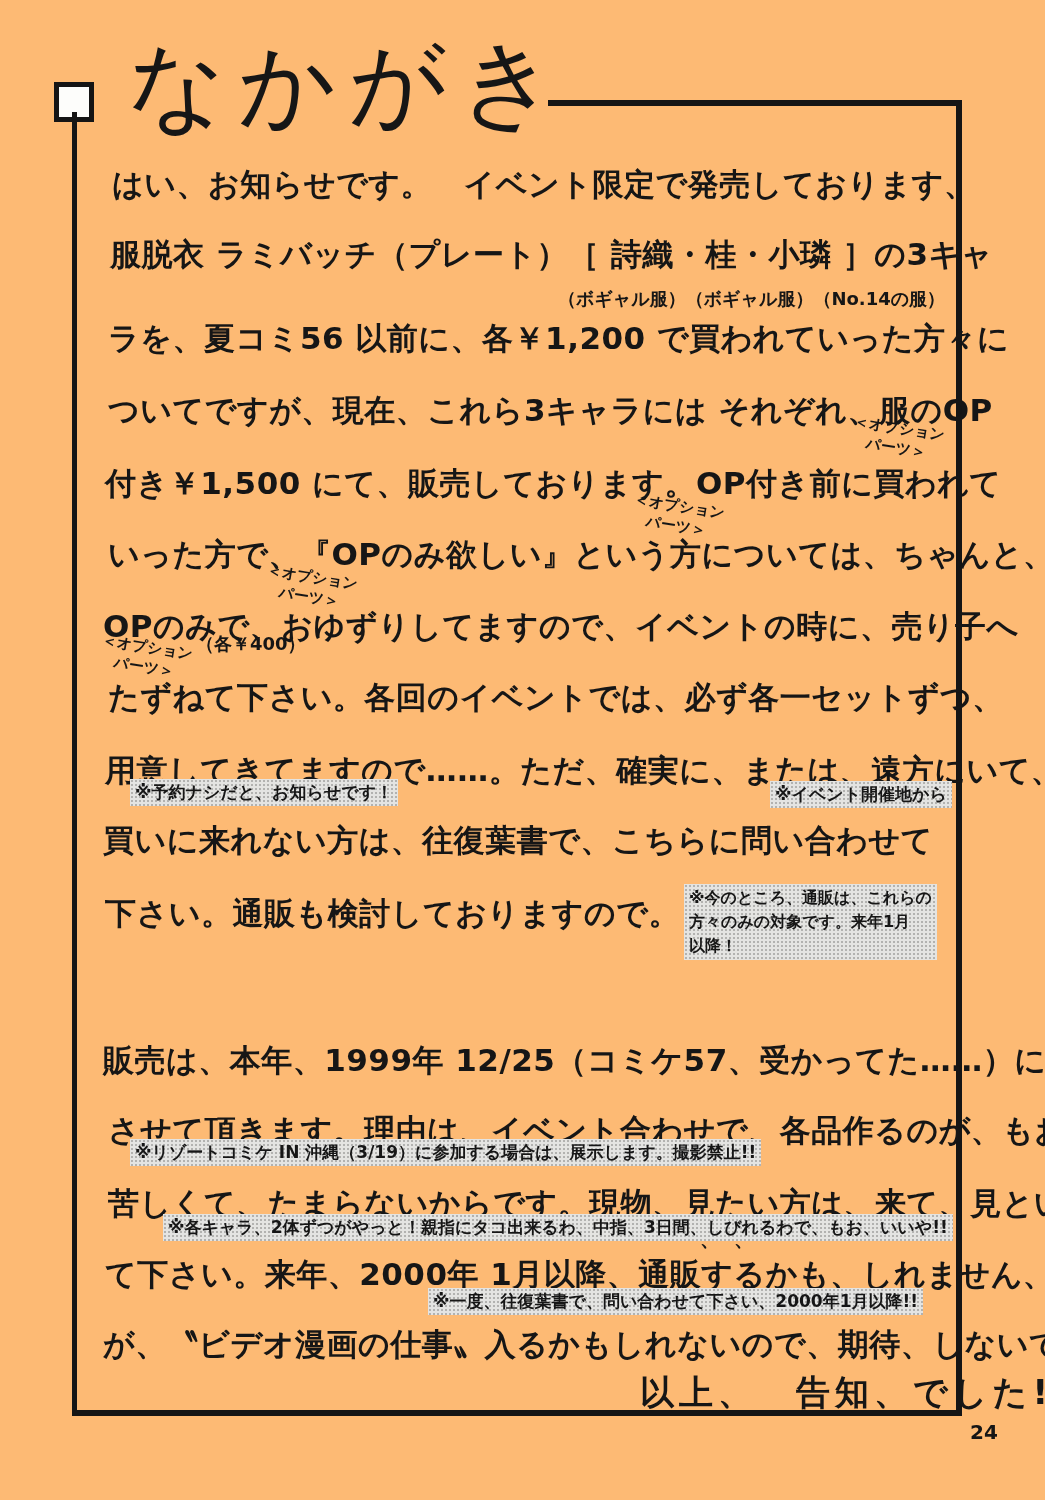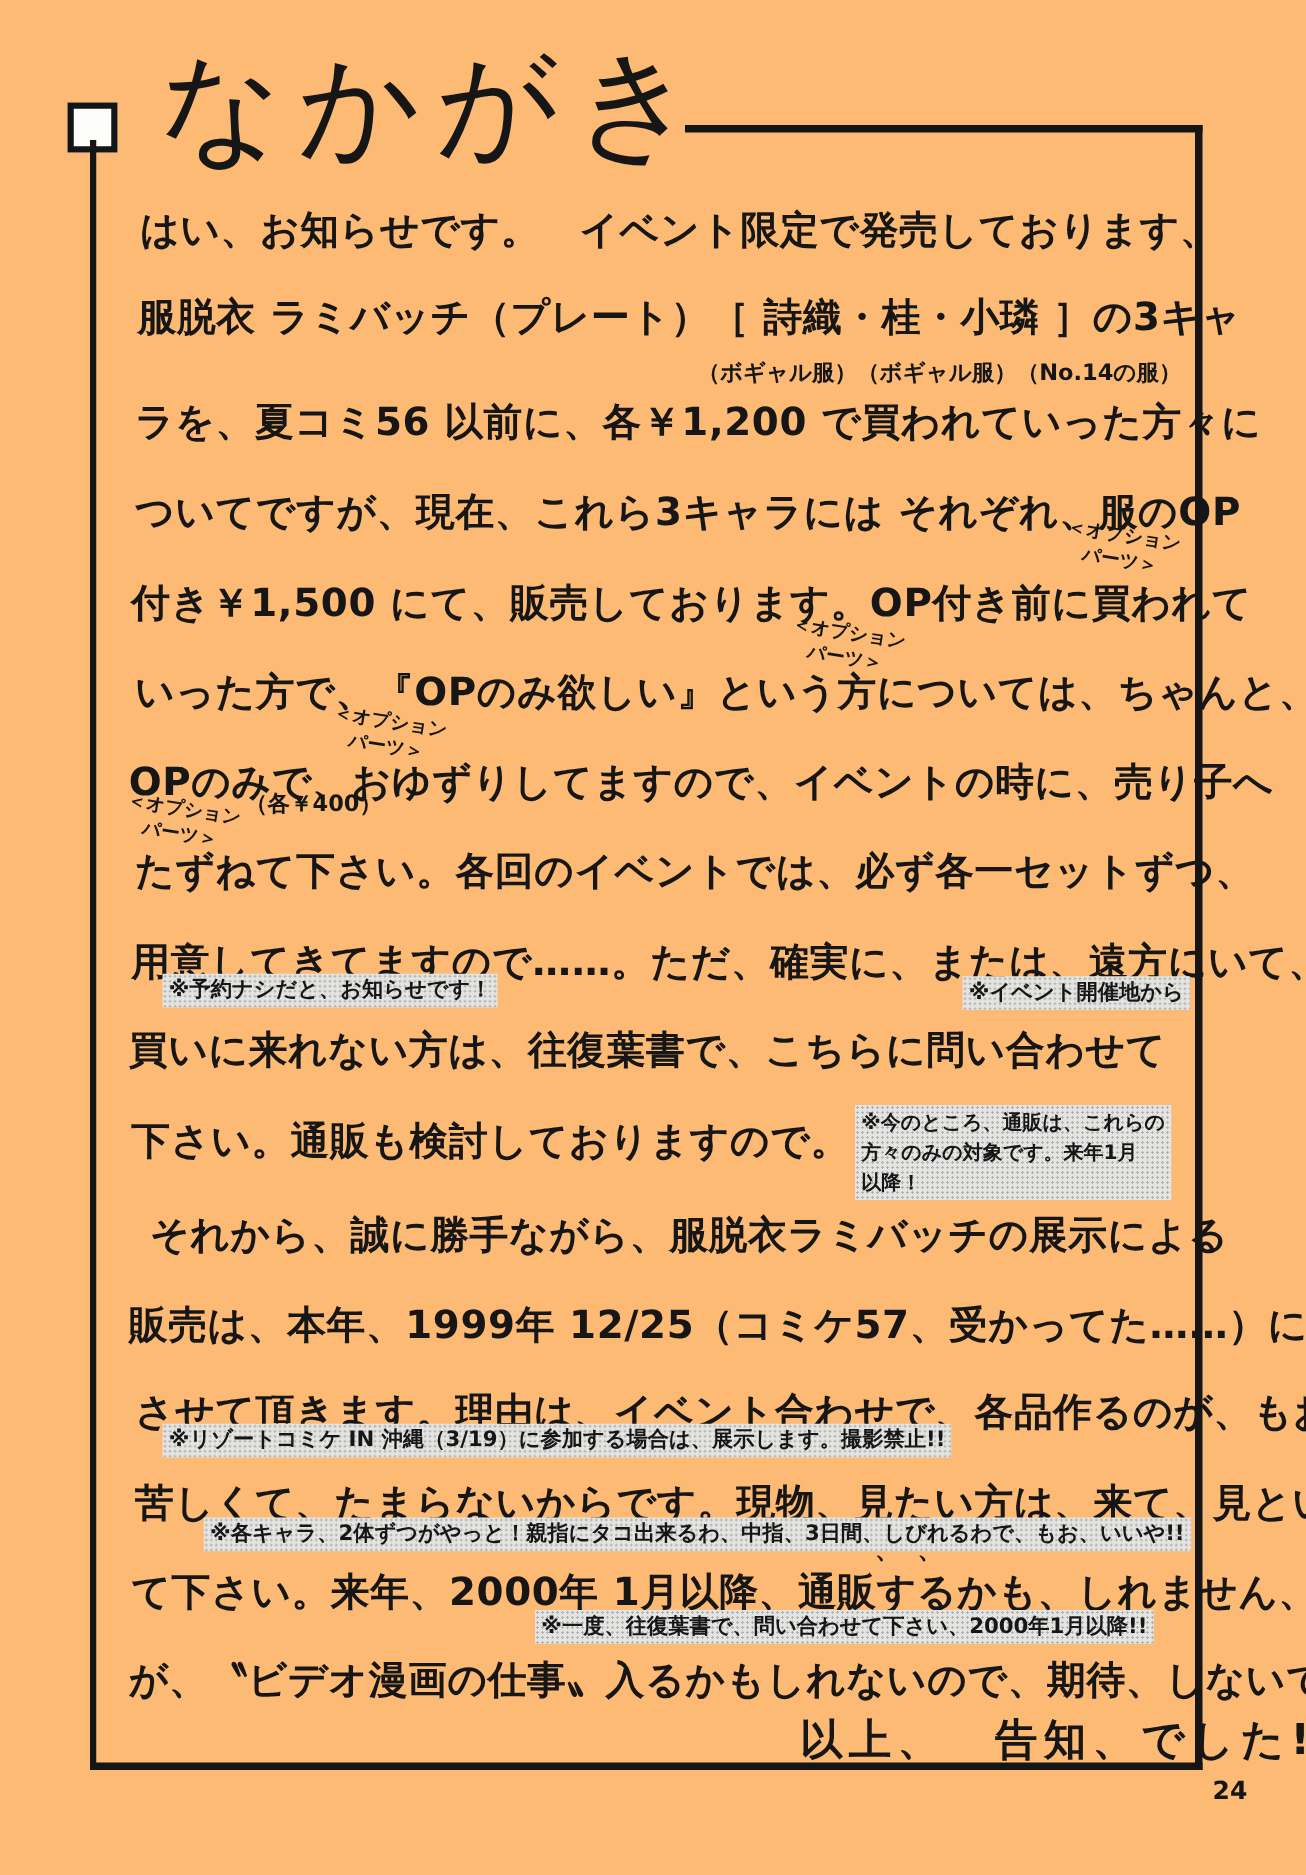--- a/index.html
+++ b/index.html
@@ -101,21 +101,20 @@
   <div class="line" style="left:110px; top:236px;">服脱衣 ラミバッチ（プレート）［ 詩織・桂・小璘 ］の3キャ</div>
   <div class="line" style="left:108px; top:320px;">ラを、夏コミ56 以前に、各￥1,200 で買われていった方々に</div>
   <div class="line" style="left:108px; top:392px;">ついてですが、現在、これら3キャラには それぞれ、服のOP</div>
   <div class="line" style="left:105px; top:465px;">付き￥1,500 にて、販売しております。OP付き前に買われて</div>
   <div class="line" style="left:108px; top:536px;">いった方で、『OPのみ欲しい』という方については、ちゃんと、</div>
   <div class="line" style="left:103px; top:608px;">OPのみで、おゆずりしてますので、イベントの時に、売り子へ</div>
   <div class="line" style="left:108px; top:679px;">たずねて下さい。各回のイベントでは、必ず各一セットずつ、</div>
   <div class="line" style="left:105px; top:752px;">用意してきてますので……。ただ、確実に、または、遠方にいて、</div>
   <div class="line" style="left:103px; top:822px;">買いに来れない方は、往復葉書で、こちらに問い合わせて</div>
   <div class="line" style="left:105px; top:895px;">下さい。通販も検討しておりますので。</div>
-  <div class="line" style="left:120px; top:970px;">それから、誠に勝手ながら、服脱衣ラミバッチの展示による</div>
   <div class="line" style="left:103px; top:1042px;">販売は、本年、1999年 12/25（コミケ57、受かってた……）にて、終了と</div>
   <div class="line" style="left:108px; top:1112px;">させて頂きます。理由は、イベント合わせで、各品作るのが、もお、</div>
   <div class="line" style="left:108px; top:1185px;">苦しくて、たまらないからです。現物、見たい方は、来て、見とい</div>
   <div class="line" style="left:105px; top:1256px;">て下さい。来年、2000年 1月以降、通販するかも、しれません、</div>
   <div class="line" style="left:103px; top:1326px;">が、〝ビデオ漫画の仕事〟入るかもしれないので、期待、しないでね！</div>
   <div class="line closing" style="left:640px; top:1372px;">以上、　告知、でした!!</div>
 
   <div class="ann" style="left:558px; top:287px; font-size:18px;">（ボギャル服）（ボギャル服）（No.14の服）</div>
   <div class="ann gloss" style="left:852px; top:418px; font-size:15px;">＜オプション
 　パーツ＞</div>

